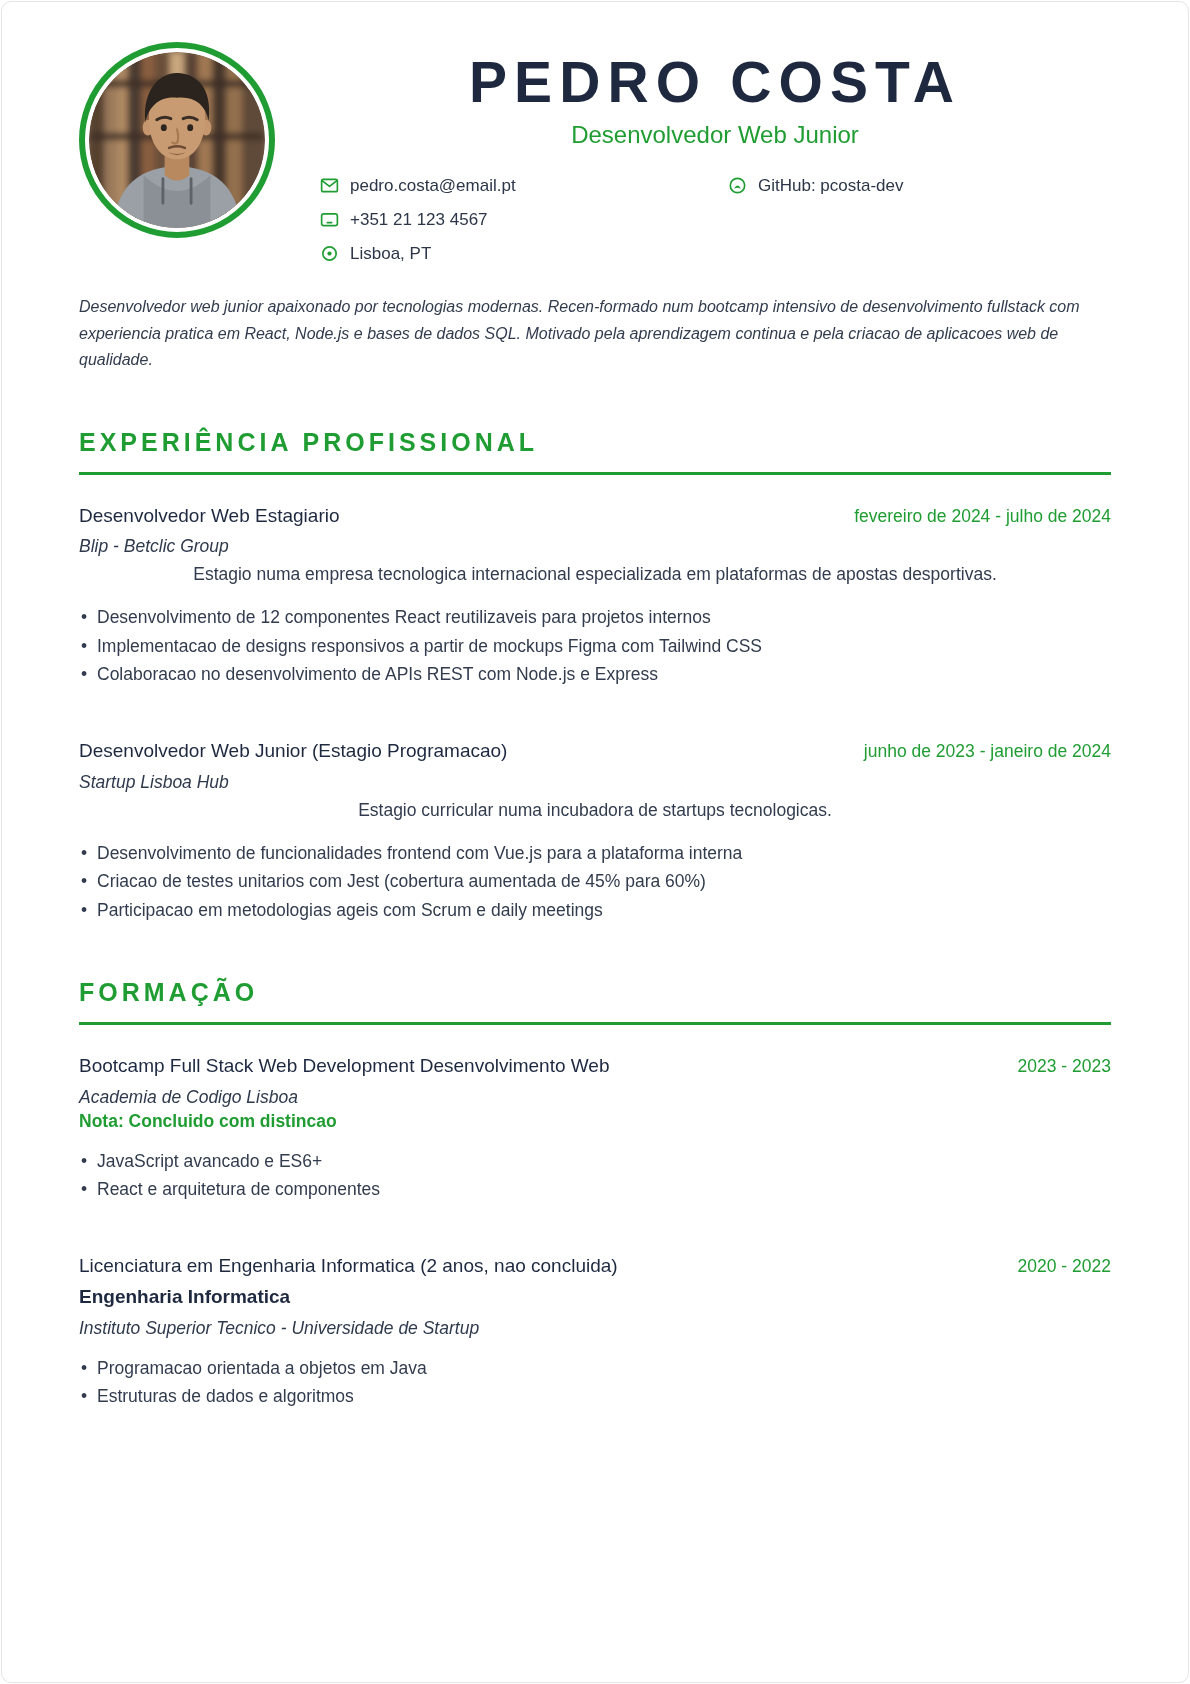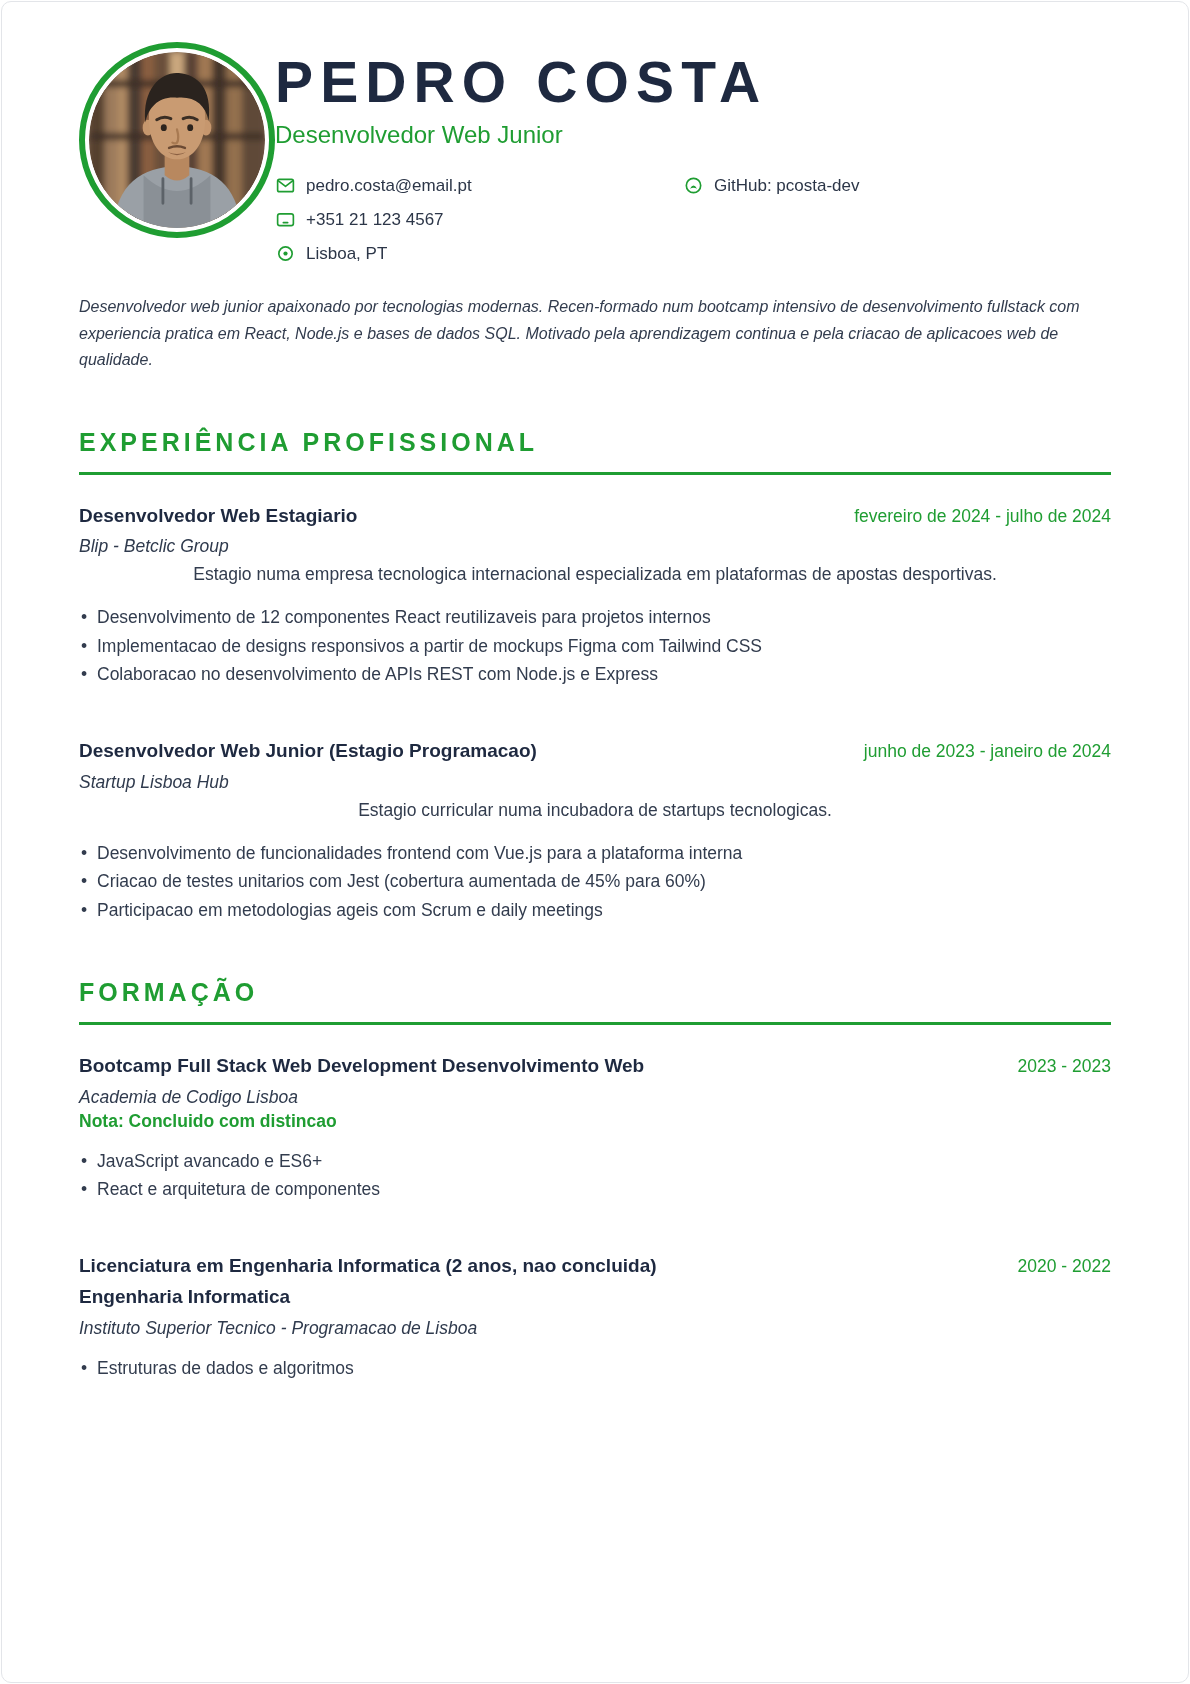--- a/index.html
+++ b/index.html
@@ -18,21 +18,21 @@
   .page{
     width:1188px;height:1682px;
     margin:1px;
     border:1px solid var(--border);
     border-radius:10px;
     background:#ffffff;
     padding:0 77px;
     overflow:hidden;
   }
   
-  .header{display:flex;padding-top:40px;}
+  .header{display:flex;gap:44px;padding-top:40px;text-align:center;}
   .avatar-ring{
     flex:0 0 auto;
     width:196px;height:196px;
     border-radius:50%;
     border:6px solid var(--accent);
     padding:4px;
     background:#ffffff;
   }
   .avatar-ring svg{display:block;width:176px;height:176px;border-radius:50%;}
   .header-info{flex:1 1 auto;padding-top:12px;min-width:0;}
@@ -80,21 +80,21 @@
     letter-spacing:0.16em;
     color:var(--accent);
     padding-bottom:15px;
     border-bottom:3px solid var(--accent);
   }
   .entry{margin-top:28px;}
   .entry + .entry{margin-top:50px;}
   .entry-head{display:flex;justify-content:space-between;align-items:baseline;gap:24px;}
   .entry-titles{min-width:0;}
   .entry-title{
-    font-size:19px;font-weight:700;color:var(--heading);line-height:1.4;
+    font-size:19px;font-weight:400;color:var(--heading);line-height:1.4;
   }
   .entry-subtitle{
     font-size:19px;font-weight:700;color:var(--heading);line-height:1.4;margin-top:4px;
   }
   .entry-dates{
     flex:0 0 auto;
     font-size:17.5px;font-weight:500;color:var(--accent);white-space:nowrap;
   }
   .entry-company{
     margin-top:7px;font-size:17.5px;font-style:italic;color:#2f3a4d;
@@ -274,20 +274,21 @@
     </article>
 
     <article class="entry">
       <div class="entry-head">
         <div class="entry-titles">
           <h3 class="entry-title">Licenciatura em Engenharia Informatica (2 anos, nao concluida)</h3>
           <div class="entry-subtitle">Engenharia Informatica</div>
         </div>
         <span class="entry-dates">2020 - 2022</span>
       </div>
-      <div class="entry-company">Instituto Superior Tecnico - Programacao de Lisboa</div>
-      <ul class="bullets">
+      <div class="entry-company">Instituto Superior Tecnico - Universidade de Startup</div>
+      <ul class="bullets">
+        <li>Programacao orientada a objetos em Java</li>
         <li>Estruturas de dados e algoritmos</li>
       </ul>
     </article>
   </section>
 
 </div>
 
 </body></html>

